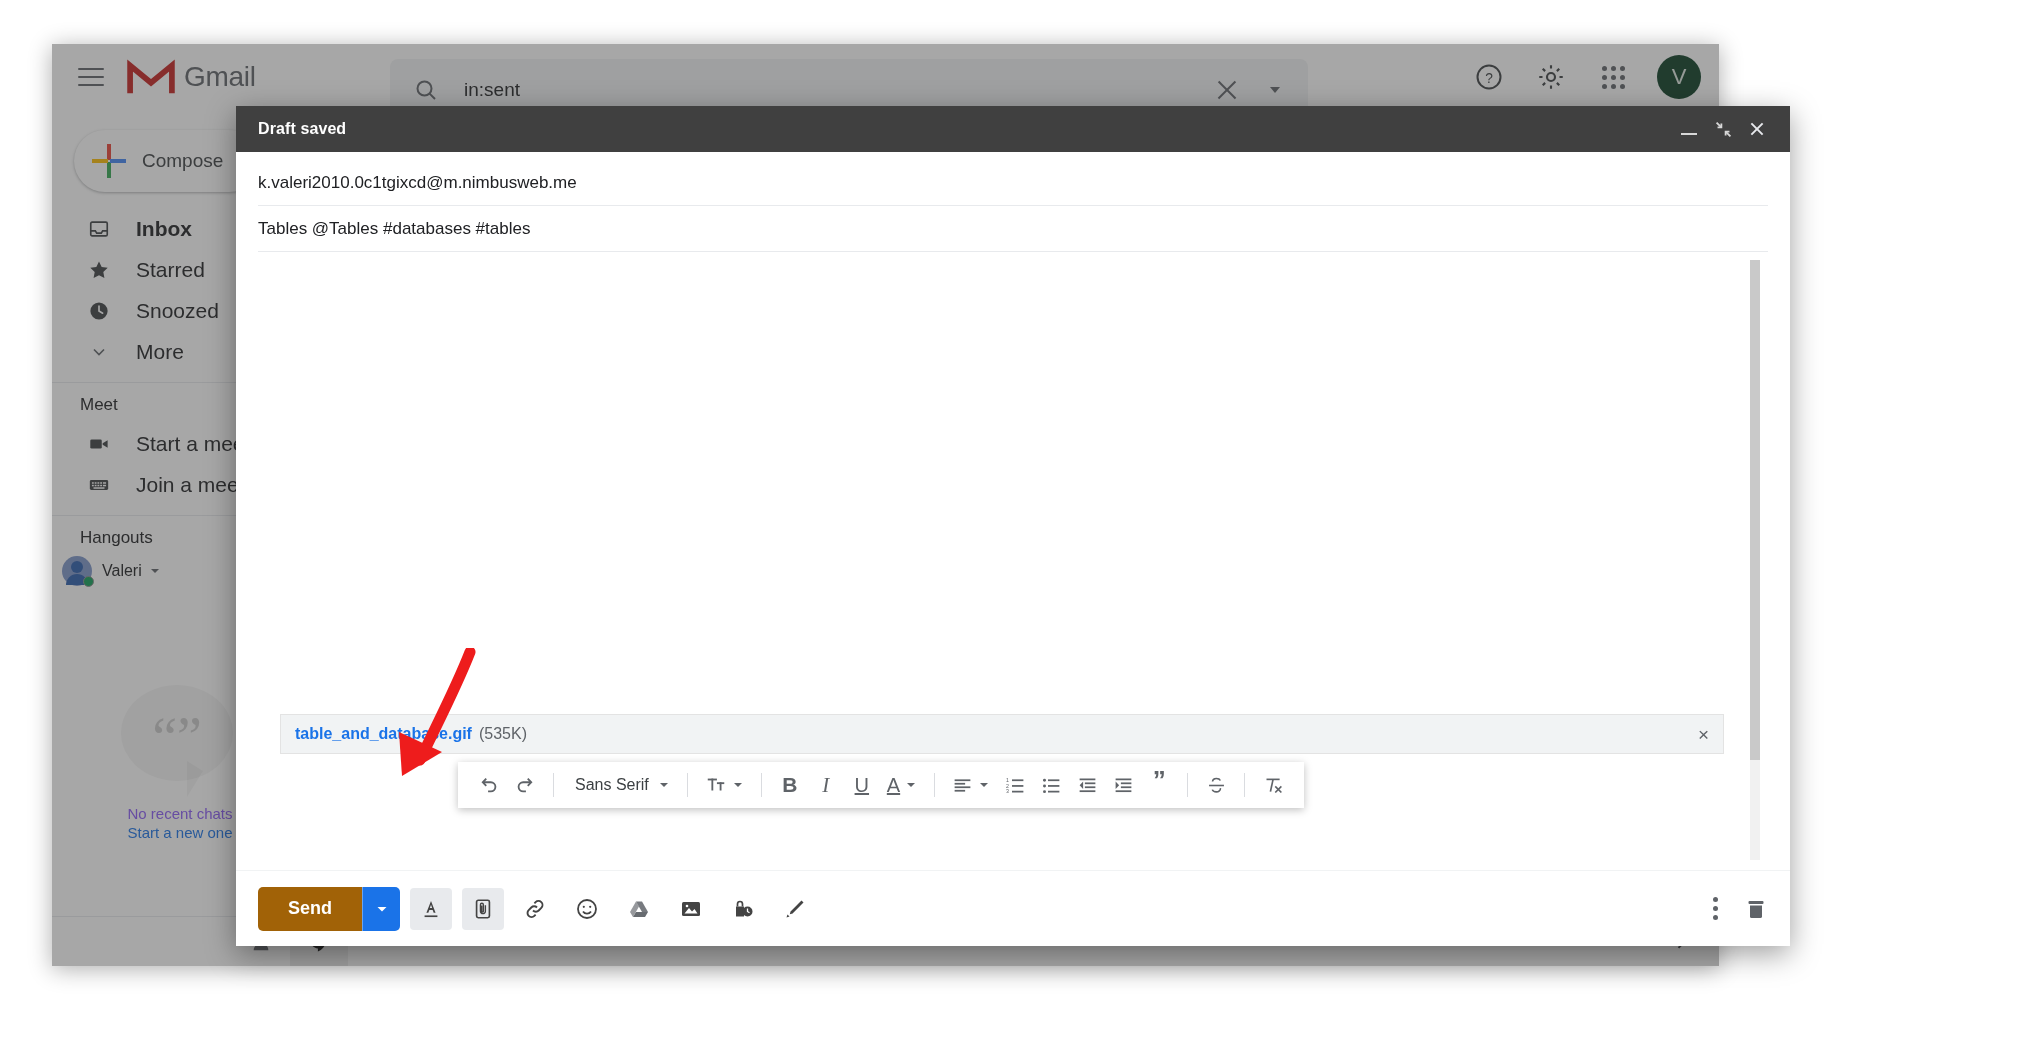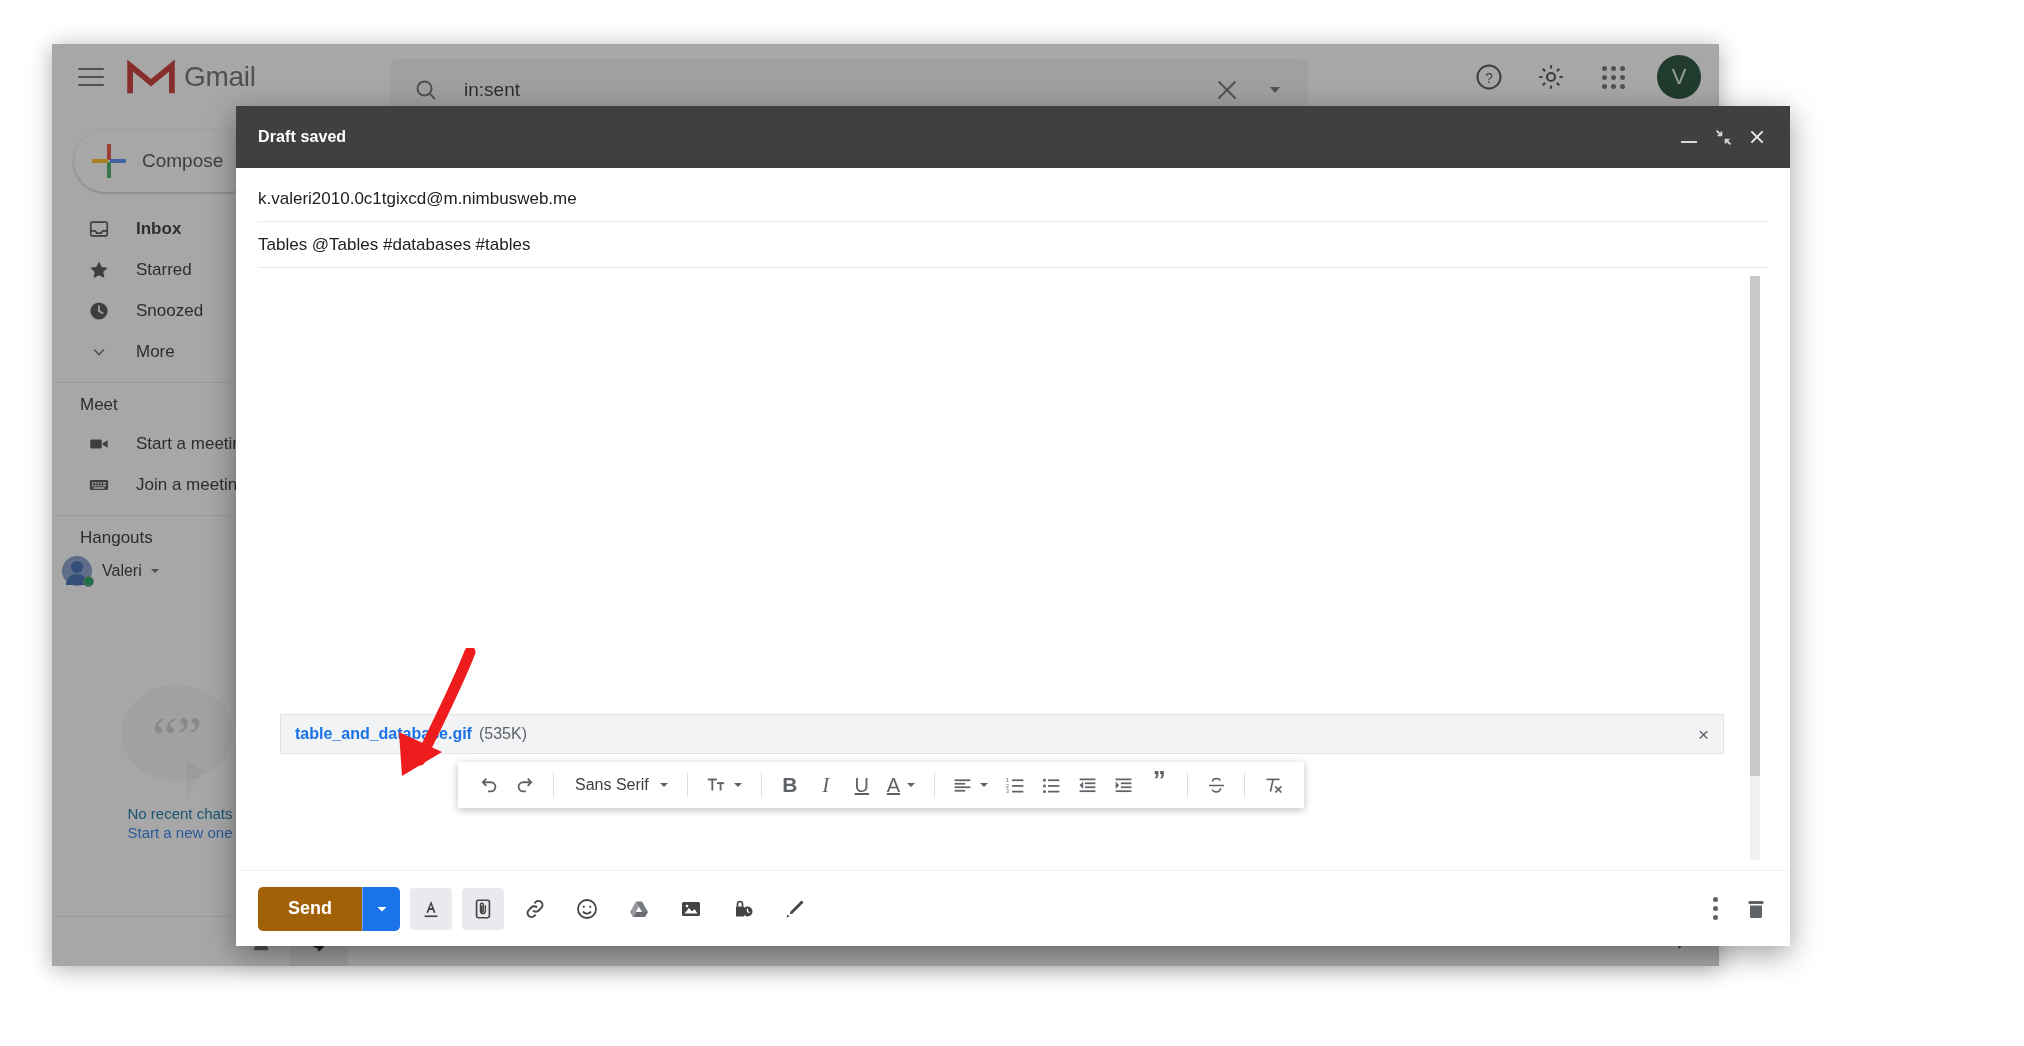--- a/index.html
+++ b/index.html
@@ -74,21 +74,21 @@
   #compose-btn .plus .vb .t { position:absolute; top:0; width:4px; height:16px; background:#ea4335;}
   #compose-btn .plus .vb .b { position:absolute; top:18px; width:4px; height:16px; background:#34a853;}
   #compose-btn .plus .hb { position:absolute; top: 15px; left: 0; width: 34px; height: 4px; }
   #compose-btn .plus .hb .l { position:absolute; left:0; width:16px; height:4px; background:#fbbc05;}
   #compose-btn .plus .hb .r { position:absolute; left:18px; width:16px; height:4px; background:#4285f4;}
   #compose-label { font-size: 19px; color: #3c4043; }
 
   .nav-list { margin-top: 16px; }
   .nav-item {
     height: 41px; display: flex; align-items: center; padding-left: 34px;
-    font-size: 17px; color: #202124; cursor: pointer; border-radius: 0 21px 21px 0;
+    font-size: 21px; color: #202124; cursor: pointer; border-radius: 0 21px 21px 0;
   }
   .nav-item .ni-icon { width: 26px; margin-right: 24px; display:flex; align-items:center; justify-content:center; color:#5f6368; }
   .nav-item.bold { font-weight: bold; }
   .nav-item.active { background: #d3d3d3; font-weight: bold; }
   .nav-sep { height: 1px; background: #e8eaed; margin: 10px 0 8px 0; }
   .nav-title { font-size: 17px; color: #202124; padding-left: 28px; margin: 12px 0 8px; font-weight: 400; }
 
   #hangouts-user { display:flex; align-items:center; padding-left: 10px; margin-top: 8px; }
   .avatar-sm { width: 30px; height: 30px; border-radius: 50%; background:#7d95c9; position: relative; overflow: visible; }
   .avatar-sm .head { position:absolute; left: 9px; top: 5px; width: 12px; height: 12px; border-radius: 50%; background: #2b5dab; }
@@ -97,21 +97,21 @@
   #hangouts-name { font-size: 16px; color: #202124; margin-left: 10px; }
 
   
   #hangouts-empty { position:absolute; left: 0; top: 575px; width: 256px; text-align: center; }
   #hangouts-empty .bubble { width: 118px; height: 108px; margin: 0 auto; position: relative; }
   #hangouts-empty .bubble .circ { width: 112px; height: 96px; border-radius: 50%; background: rgba(0,0,0,.045); }
   #hangouts-empty .bubble .tail { position:absolute; left: 66px; top: 76px; width: 0; height: 0;
      border-left: 16px solid rgba(0,0,0,.045); border-top: 10px solid transparent; border-bottom: 26px solid transparent; }
   #hangouts-empty .quotes { position:absolute; left: 0; top: 24px; width: 112px; text-align:center;
      font-size: 56px; color: #c9c9c9; font-family: "Liberation Serif", serif; line-height: 1; }
-  .he-line1 { font-size: 15px; color: #0369a1; margin-top: 12px; }
+  .he-line1 { font-size: 15px; color: #8b5cf6; margin-top: 12px; }
   .he-line2 { font-size: 15px; color: #1a73e8; margin-top: 2px; cursor:pointer; }
 
   
   .pane-icon { color: #5f6368; cursor: pointer; }
   #kb-row { position: absolute; right: 80px; top: 82px; display:flex; align-items:center; gap: 12px; }
   .kb-chip { width: 34px; height: 18px; border: 2.5px solid #3c4043; border-radius: 3px; position: relative; background:#3c4043; }
   .kb-chip i { position: absolute; left: 3px; top: 4px; right: 3px; bottom: 4px; background: #f1f1f1; border-radius: 1px; }
 
   #pane-tools-1 { position: absolute; right: 58px; top: 168px; display:flex; gap: 36px; }
   #pane-tools-2 { position: absolute; right: 58px; top: 222px; display:flex; gap: 40px; }
@@ -137,21 +137,21 @@
   .bb-btn.sel { background: #eee; }
   #bb-chevron { position:absolute; right: 28px; color:#3c4043; cursor:pointer; }
 
   
   #compose {
     position: absolute; left: 236px; top: 106px; width: 1554px; height: 840px;
     background: #fff; box-shadow: 0 8px 28px rgba(0,0,0,.38); z-index: 60;
     display: flex; flex-direction: column;
   }
   #compose-header {
-    height: 62px; background: #404040; color: #fff; display: flex; align-items: center;
+    height: 46px; background: #404040; color: #fff; display: flex; align-items: center;
     padding: 0 16px 0 22px;
   }
   #compose-title { font-size: 16px; font-weight: bold; flex: 1; letter-spacing: .1px; }
   .win-btn { width: 34px; height: 34px; display:flex; align-items:center; justify-content:center; cursor:pointer; color:#e8eaed; }
   .wb-min { width: 16px; height: 2px; background: #d8d8d8; margin-top: 10px; }
 
   .cmp-field { height: 46px; margin: 0 22px; border-bottom: 1px solid #e8eaed;
       display:flex; align-items:center; font-size: 17px; color: #202124; }
   #cmp-to { margin-top: 8px; }
   #cmp-body { flex: 1; position: relative; margin: 0 22px; }

